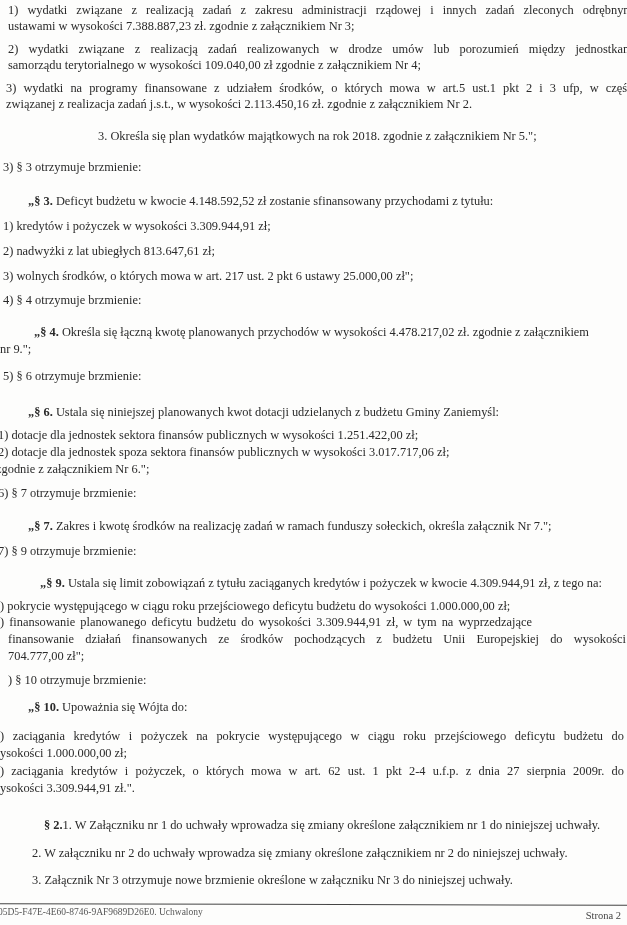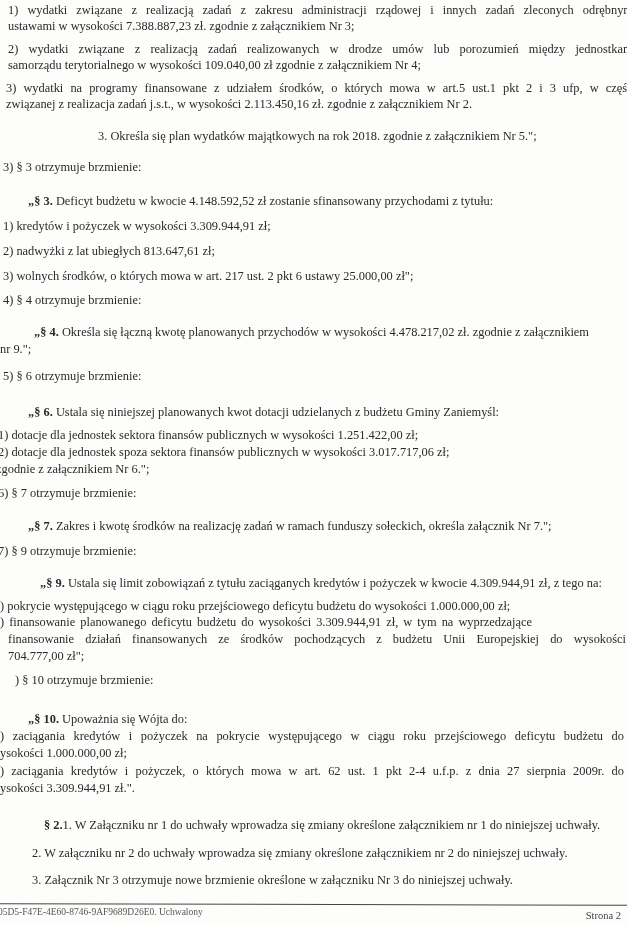--- a/index.html
+++ b/index.html
@@ -42,22 +42,22 @@
     <div class="line" style="left: -2px; top: 445px;"><span>2) dotacje dla jednostek spoza sektora finansów publicznych w wysokości 3.017.717,06 zł;</span></div>
     <div class="line" style="left: -4px; top: 462px;"><span>zgodnie z załącznikiem Nr 6.";</span></div>
     <div class="line" style="left: -2px; top: 486px;"><span>6) § 7 otrzymuje brzmienie:</span></div>
     <div class="line" style="left: 28px; top: 519px;"><b>„§ 7.</b><span> Zakres i kwotę środków na realizację zadań w ramach funduszy sołeckich, określa załącznik Nr 7.";</span></div>
     <div class="line" style="left: -2px; top: 544px;"><span>7) § 9 otrzymuje brzmienie:</span></div>
     <div class="line" style="left: 28px; top: 576px; margin-left: 12px;"><b>„§ 9.</b><span> Ustala się limit zobowiązań z tytułu zaciąganych kredytów i pożyczek w kwocie 4.309.944,91 zł, z tego na:</span></div>
     <div class="line" style="left: 0px; top: 599px;"><span>) pokrycie występującego w ciągu roku przejściowego deficytu budżetu do wysokości 1.000.000,00 zł;</span></div>
     <div class="line just" style="left: 0px; top: 615px; width: 532px;"><span>) finansowanie planowanego deficytu budżetu do wysokości 3.309.944,91 zł, w tym na wyprzedzające</span></div>
     <div class="line just" style="left: 8px; top: 632px; width: 618px;"><span>finansowanie działań finansowanych ze środków pochodzących z budżetu Unii Europejskiej do wysokości</span></div>
     <div class="line" style="left: 8px; top: 649px;"><span>704.777,00 zł";</span></div>
-    <div class="line" style="left: 15px; top: 673px;"><span>) § 10 otrzymuje brzmienie:</span></div>
-    <div class="line" style="left: 28px; top: 700px; margin-top: 12px;"><b>„§ 10.</b><span> Upoważnia się Wójta do:</span></div>
+    <div class="line" style="left: 8px; top: 673px;"><span>) § 10 otrzymuje brzmienie:</span></div>
+    <div class="line" style="left: 28px; top: 700px;"><b>„§ 10.</b><span> Upoważnia się Wójta do:</span></div>
     <div class="line just" style="left: 0px; top: 729px; width: 624px;"><span>) zaciągania kredytów i pożyczek na pokrycie występującego w ciągu roku przejściowego deficytu budżetu do</span></div>
     <div class="line" style="left: 0px; top: 746px;"><span>ysokości 1.000.000,00 zł;</span></div>
     <div class="line just" style="left: 0px; top: 764px; width: 624px;"><span>) zaciągania kredytów i pożyczek, o których mowa w art. 62 ust. 1 pkt 2-4 u.f.p. z dnia 27 sierpnia 2009r. do</span></div>
     <div class="line" style="left: 0px; top: 781px;"><span>ysokości 3.309.944,91 zł.".</span></div>
     <div class="line" style="left: 44px; top: 818px;"><b>§ 2.</b><span>1. W Załączniku nr 1 do uchwały wprowadza się zmiany określone załącznikiem nr 1 do niniejszej uchwały.</span></div>
     <div class="line" style="left: 32px; top: 846px;"><span>2. W załączniku nr 2 do uchwały wprowadza się zmiany określone załącznikiem nr 2 do niniejszej uchwały.</span></div>
     <div class="line" style="left: 32px; top: 873px;"><span>3. Załącznik Nr 3 otrzymuje nowe brzmienie określone w załączniku Nr 3 do niniejszej uchwały.</span></div>
   </div>
 
 <div class="footer-rule"></div>

